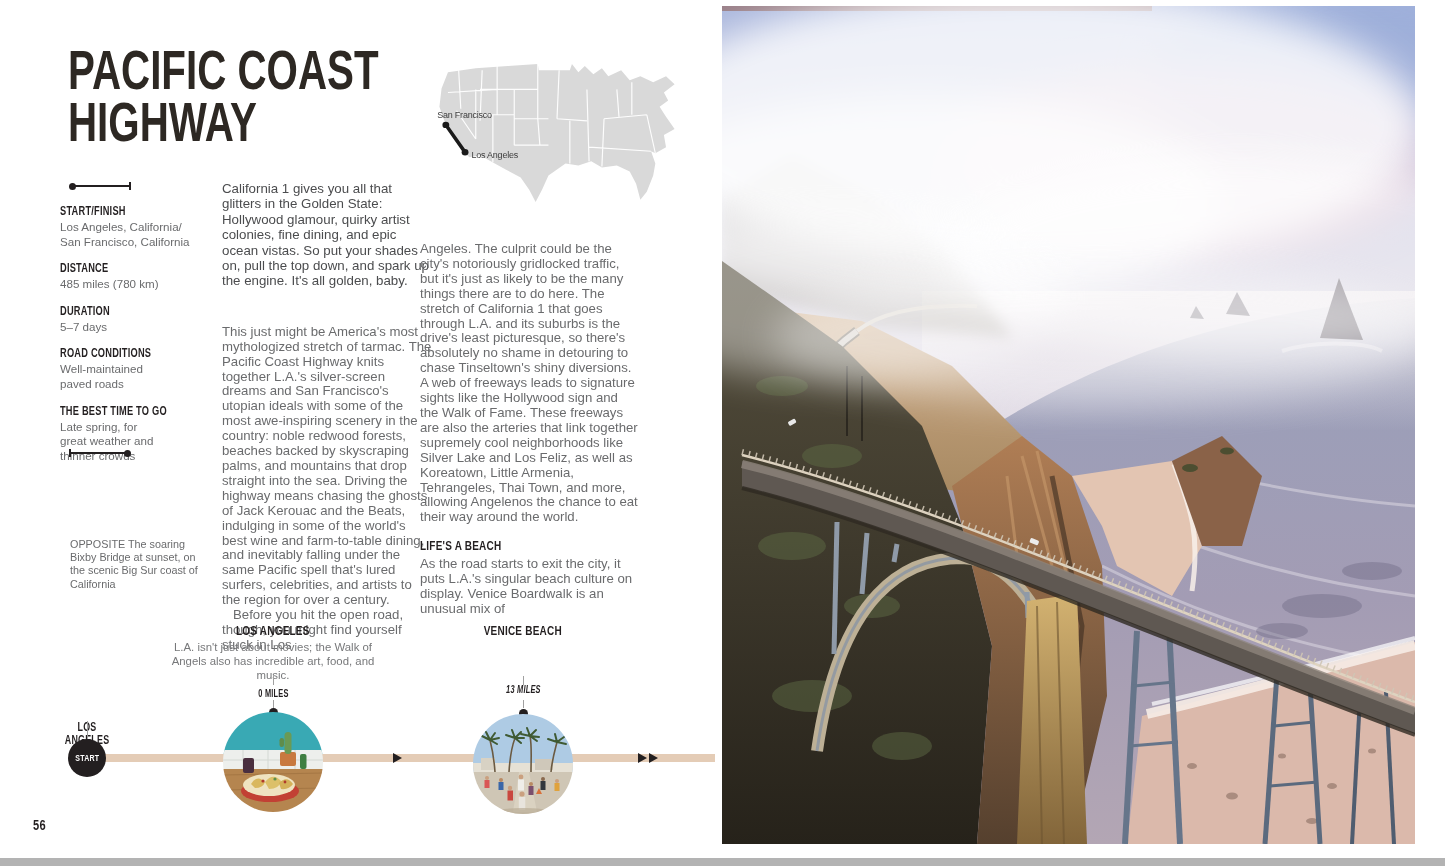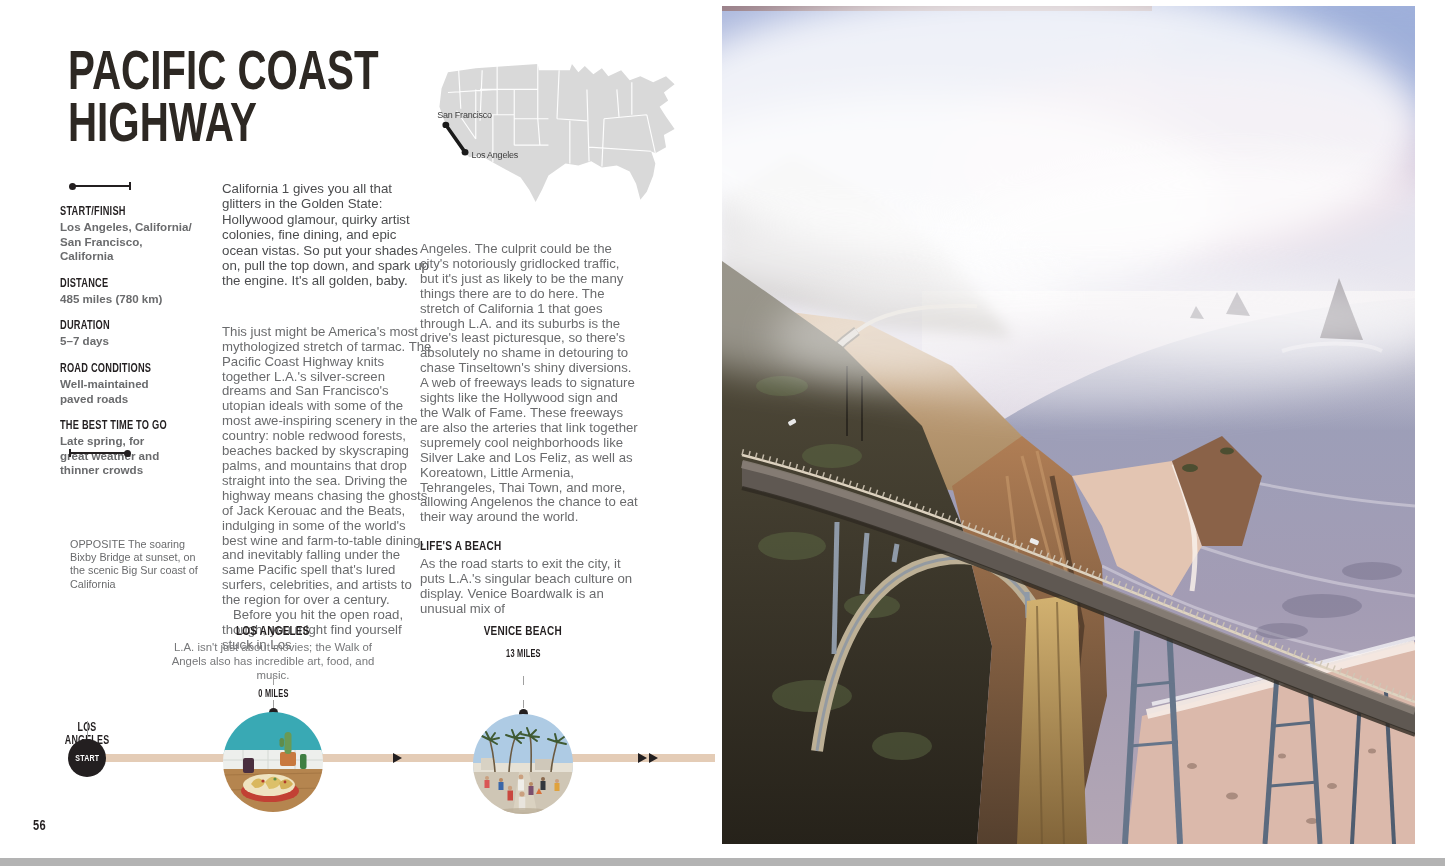--- a/index.html
+++ b/index.html
@@ -19,21 +19,21 @@
     color:#2d2823;letter-spacing:0;white-space:pre-line;
     transform:scaleX(.72);transform-origin:0 0;
   }
   
   .rule{height:2px;background:#231f20;}
   .rule .dot{position:absolute;width:7px;height:7px;border-radius:50%;background:#231f20;top:-2.5px;}
   .rule .tick{position:absolute;width:2px;height:8px;background:#231f20;top:-3px;}
   #infobox{left:60px;top:203px;width:138px;}
   .info-item{margin-bottom:11px;}
   .info-label{font-size:12.5px;line-height:17px;color:#231f20;}
-  .info-value{font-size:11.6px;line-height:14.6px;color:#6a6b6d;white-space:pre-line;font-weight:bold;}
+  .info-value{font-size:11.6px;line-height:14.6px;color:#6a6b6d;white-space:pre-line;}
   #opposite-caption{
     left:70px;top:538px;width:134px;font-size:10.8px;line-height:13.2px;color:#6a6b6d;
   }
   #page-number{left:33px;top:816px;font-size:15px;}
   
   .col{font-size:13.2px;line-height:14.9px;color:#6a6b6d;}
   #col1{left:222px;top:181px;width:210px;}
   #col1 .intro{font-size:13.3px;line-height:15.4px;color:#4b4c4e;margin:0 0 36px 0;}
   #col1 p{margin:0;}
   #col1 .indent{text-indent:11px;}
@@ -162,21 +162,21 @@
       <path d="M42,70 Q50,60 58,69 Q56,77 46,77 Z" fill="#dcc069"></path>
       <path d="M56,71 Q64,63 70,72 Q66,78 58,77 Z" fill="#d4b159"></path>
       <circle cx="40" cy="69" r="1.6" fill="#b03a2c"></circle>
         <circle cx="52" cy="67" r="1.6" fill="#5e8f49"></circle>
         <circle cx="62" cy="70" r="1.4" fill="#b03a2c"></circle>
     </svg>
   </div>
 
   <div class="abs stop-heading" style="left:413px;top:623px;"><span class="cond center">VENICE BEACH</span></div>
   <div class="abs vline" style="left:522.5px;top:676px;height:9px;"></div>
-  <div class="abs stop-miles" style="left:413px;top:648px;"><span class="cond center">13 MILES</span></div>
+  <div class="abs stop-miles" style="left:413px;top:684px;font-style:italic;"><span class="cond center">13 MILES</span></div>
   <div class="abs vline" style="left:522.5px;top:700px;height:8px;"></div>
   <div class="abs stop-dot" style="left:518.5px;top:709px;"></div>
   <div class="abs stop-photo" style="left:473px;top:714px;">
     <svg width="100" height="100" viewBox="0 0 100 100">
       <rect x="0" y="0" width="100" height="58" fill="#aecbe4"></rect>
       <rect x="0" y="49" width="100" height="10" fill="#e6e1d5"></rect>
       <rect x="8" y="44" width="14" height="12" fill="#d8d2c4"></rect>
         <rect x="62" y="45" width="18" height="11" fill="#cfc8ba"></rect>
       <rect x="0" y="58" width="100" height="42" fill="#cfc6b5"></rect>
       <path d="M40,98 L46,58 L56,58 L64,98 Z" fill="#dad2c1"></path>

